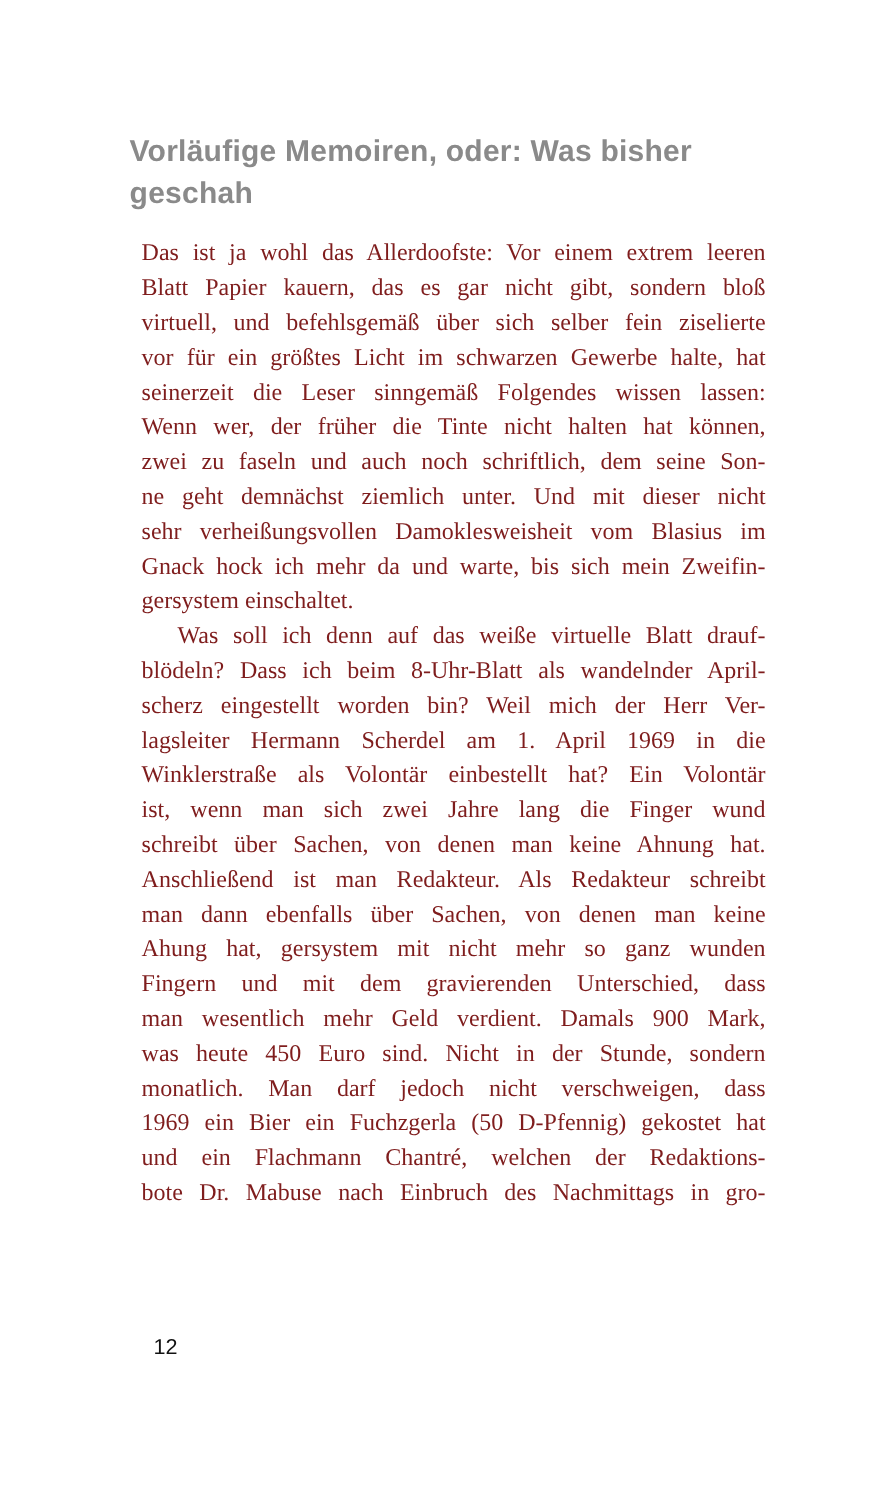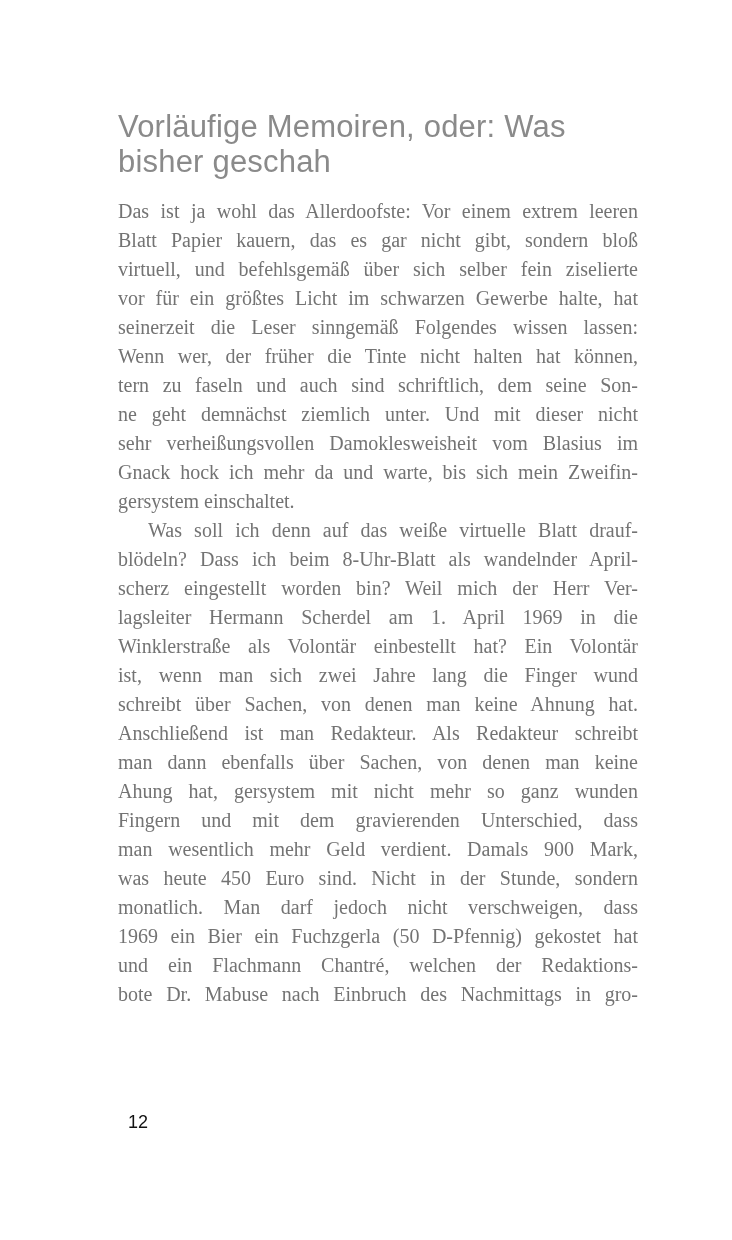--- a/index.html
+++ b/index.html
@@ -7,26 +7,26 @@
   .page {
     position: relative;
     width: 732px;
     height: 1240px;
     background: #ffffff;
     overflow: hidden;
     font-family: "Liberation Serif", serif;
   }
   .chapter-title {
     position: absolute;
-    left: 118px;
+    left: 108px;
     top: 109px;
     width: 490px;
     font-family: "Liberation Sans", sans-serif;
-    font-weight: 400;
-    font-size: 31px;
+    font-weight: 700;
+    font-size: 25px;
     line-height: 35px;
     color: #8a8a8a;
     letter-spacing: 0.2px;
   }
   .body-text {
     position: absolute;
     left: 118px;
     top: 197px;
     width: 520px;
     font-size: 20px;
@@ -56,29 +56,29 @@
     text-align: right;
   }
 </style>
 </head>
 <body>
 
 <div class="page" style="background: rgb(255, 255, 255);">
 
   <h1 class="chapter-title" style="color: rgb(138, 138, 138);">Vorläufige Memoiren, oder: Was bisher geschah</h1>
 
-  <div class="body-text" style="color: #737373;">
+  <div class="body-text" style="color: #7f1d1d;">
       <div class="paragraph">
         <div class="line">Das ist ja wohl das Allerdoofste: Vor einem extrem leeren</div>
         <div class="line">Blatt Papier kauern, das es gar nicht gibt, sondern bloß</div>
         <div class="line">virtuell, und befehlsgemäß über sich selber fein ziselierte</div>
         <div class="line">vor für ein größtes Licht im schwarzen Gewerbe halte, hat</div>
         <div class="line">seinerzeit die Leser sinngemäß Folgendes wissen lassen:</div>
         <div class="line">Wenn wer, der früher die Tinte nicht halten hat können,</div>
-        <div class="line">tern zu faseln und auch sind schriftlich, dem seine Son-</div>
+        <div class="line">zwei zu faseln und auch noch schriftlich, dem seine Son-</div>
         <div class="line">ne geht demnächst ziemlich unter. Und mit dieser nicht</div>
         <div class="line">sehr verheißungsvollen Damoklesweisheit vom Blasius im</div>
         <div class="line">Gnack hock ich mehr da und warte, bis sich mein Zweifin-</div>
         <div class="line no-just">gersystem einschaltet.</div>
       </div>
       <div class="paragraph">
         <div class="line indent">Was soll ich denn auf das weiße virtuelle Blatt drauf-</div>
         <div class="line">blödeln? Dass ich beim 8-Uhr-Blatt als wandelnder April-</div>
         <div class="line">scherz eingestellt worden bin? Weil mich der Herr Ver-</div>
         <div class="line">lagsleiter Hermann Scherdel am 1. April 1969 in die</div>

